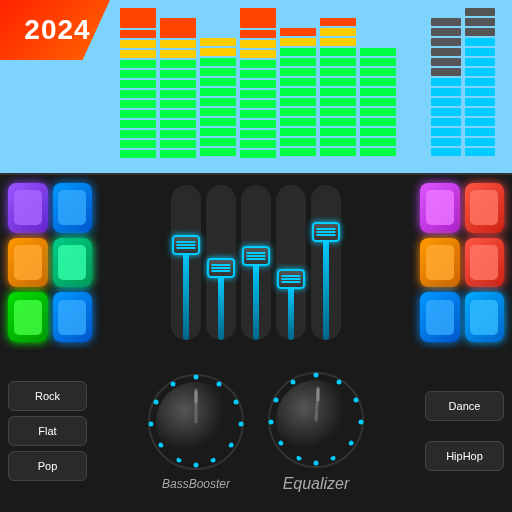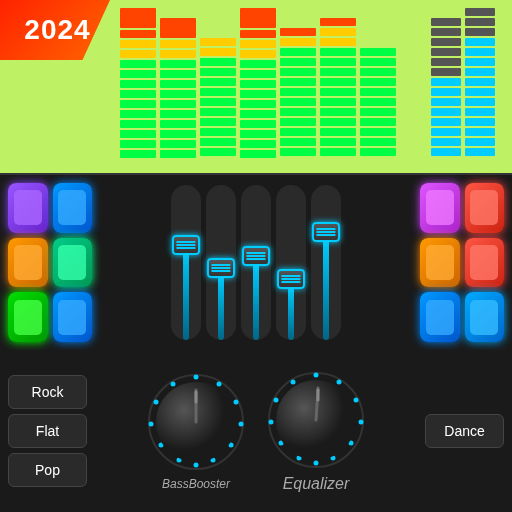--- a/index.html
+++ b/index.html
@@ -10,21 +10,21 @@
       overflow: hidden;
       font-family: Arial, sans-serif;
       position: relative;
     }
 
     
     .top-banner {
       position: absolute;
       top: 0; left: 0; right: 0;
       height: 175px;
-      background: #bef264;
+      background: #7dd3fc;
       border-bottom: 2px solid #333;
     }
 
     
     .year-badge {
       position: absolute;
       top: 0; left: 0;
       width: 110px;
       height: 60px;
       background: linear-gradient(135deg, #ff2200, #ff6600);
@@ -151,21 +151,21 @@
       gap: 5px;
       padding: 8px;
       justify-content: center;
     }
 
     .preset-btn {
       background: #2a2a2a;
       border: 1px solid #444;
       border-radius: 6px;
       color: white;
-      font-size: 14px;
+      font-size: 11px;
       padding: 8px 4px;
       text-align: center;
       cursor: pointer;
     }
 
     
     .knobs-section {
       flex: 1;
       display: flex;
       justify-content: center;
@@ -490,14 +490,15 @@
           <line x1="50" y1="50" x2="52" y2="18" stroke="#666" stroke-width="3" stroke-linecap="round"></line>
           <line x1="52" y1="20" x2="52" y2="30" stroke="#888" stroke-width="3" stroke-linecap="round"></line>
         </svg>
       </div>
       <span class="knob-label" style="color:#aaa;font-size:16px;font-style:italic;">Equalizer</span>
     </div>
   </div>
 
   <div class="right-buttons">
     <button class="preset-btn">Dance</button>
+    <button class="preset-btn">HipHop</button>
   </div>
 </div>
 
 </body></html>

